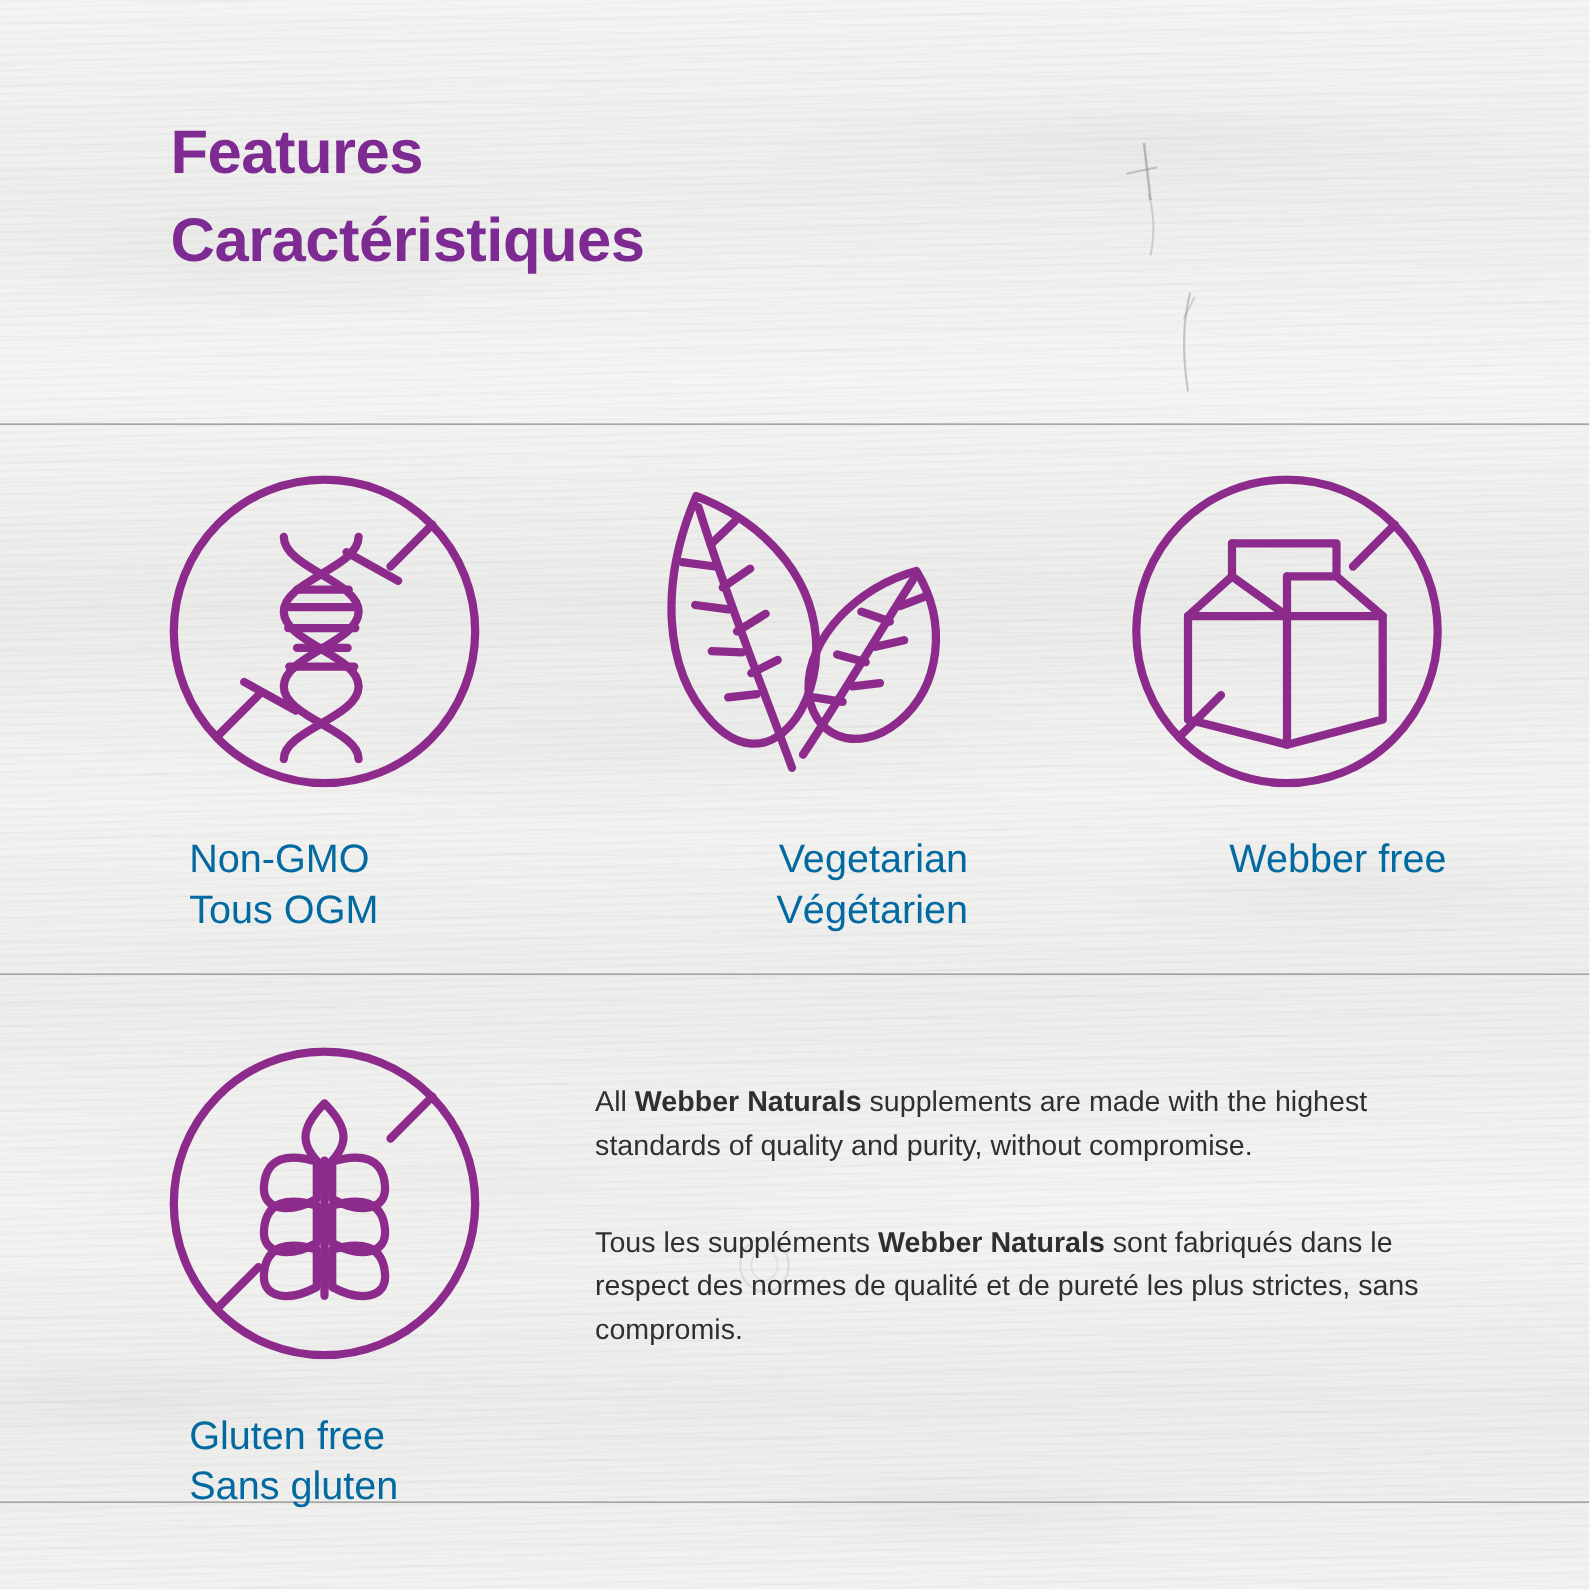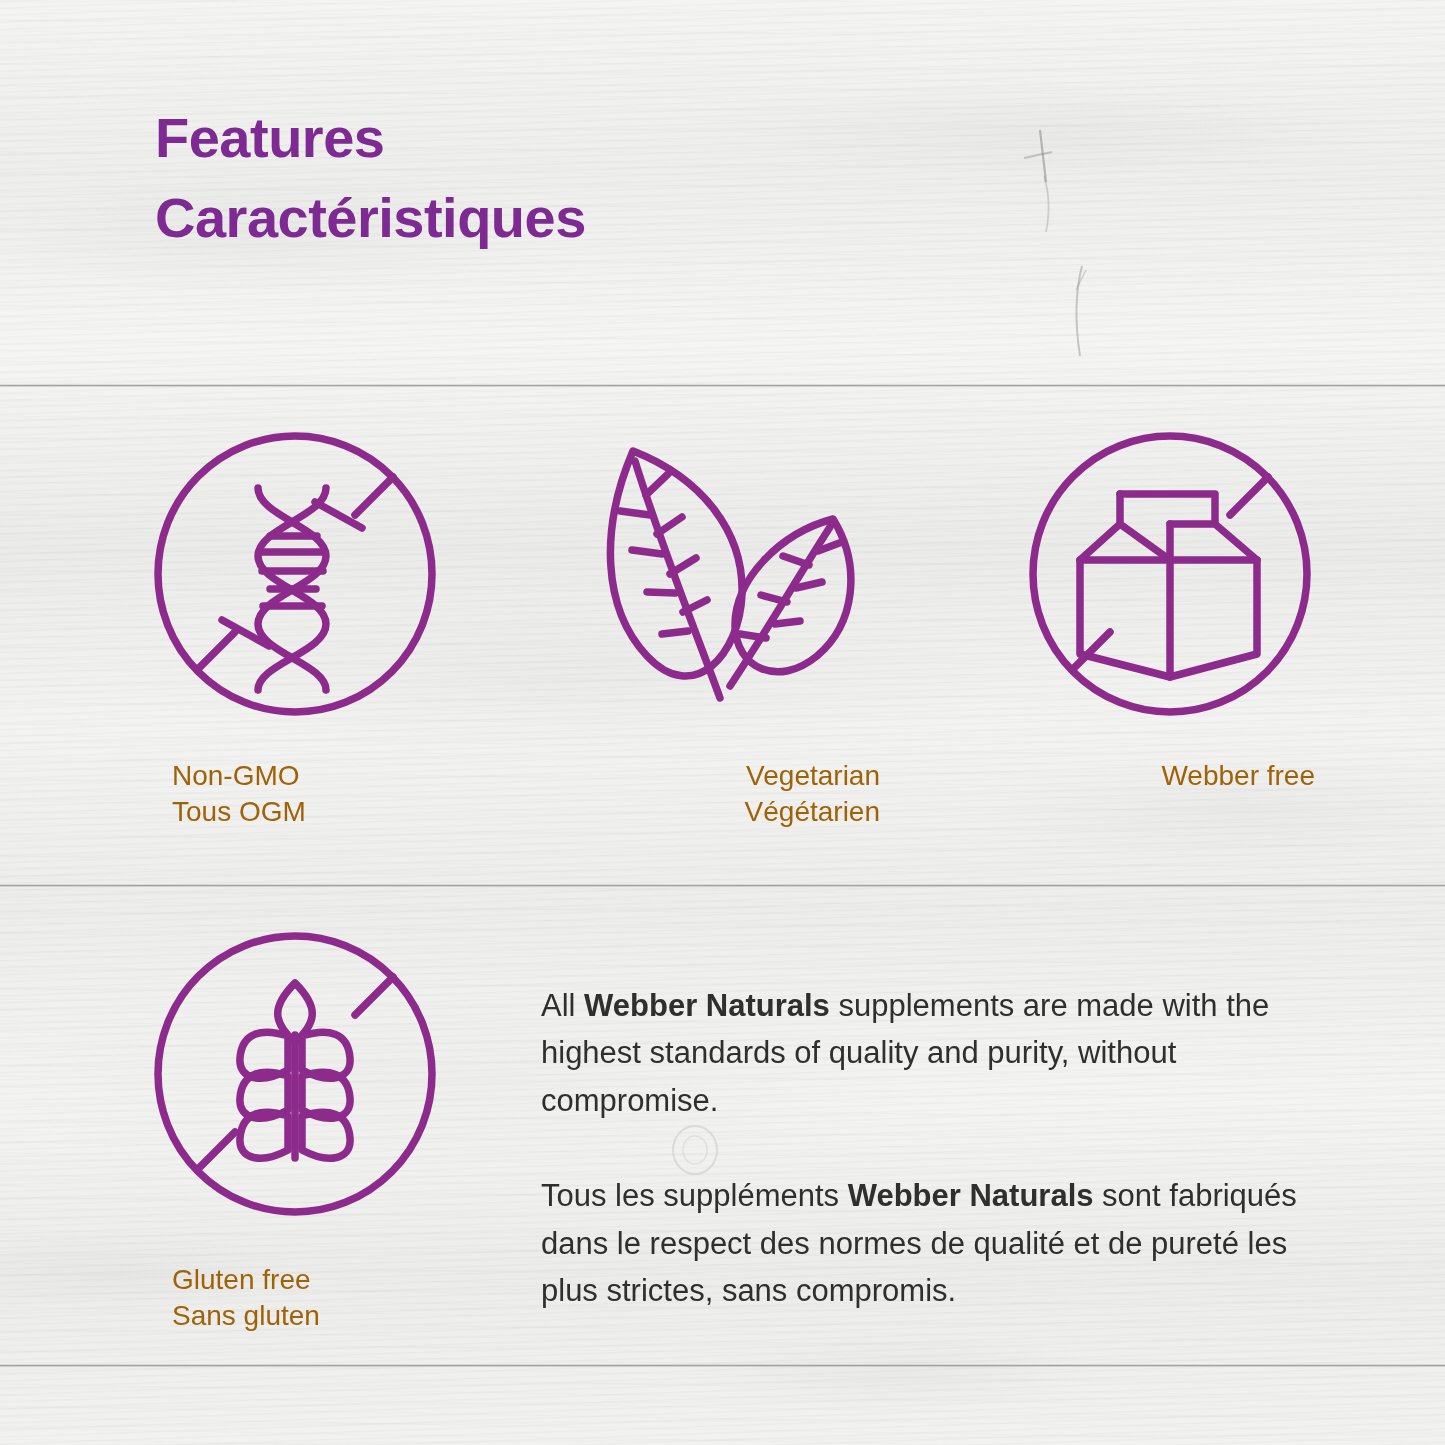--- a/index.html
+++ b/index.html
@@ -93,37 +93,37 @@
   }
   .heading .line { display: block; white-space: nowrap; }
 
   .icon-cell {
     position: absolute;
     text-align: center;
   }
   .icon-art { display: block; }
 
   .icon-label {
-    color: #a16207;
-    font-size: 28px;
+    color: #0369a1;
+    font-size: 36px;
     line-height: 1.28;
     white-space: nowrap;
   }
   .icon-label .l2 { display: block; }
 
   .label-left { text-align: left; }
   .label-center { text-align: right; }
 
   .body-copy {
     position: absolute;
     left: 541px;
     top: 982px;
     width: 790px;
     color: #2f2f2f;
-    font-size: 31px;
+    font-size: 26px;
     line-height: 1.53;
   }
   .body-copy p { margin: 0 0 48px 0; }
   .body-copy p:last-child { margin-bottom: 12px; }
   .body-copy b { font-weight: bold; }
 </style>
 </head>
 <body>
 
 <div id="page">
@@ -243,21 +243,21 @@
           <path d="M55 128 L232 128 L232 222 L145 245 L55 222 Z"></path>
 
           <line x1="145" y1="128" x2="145" y2="245"></line>
         </g>
       </svg>
       <div class="icon-label label-center" style="margin-top:42px; margin-left:0;">
         <span>Webber free</span>
       </div>
     </div>
 
-    <div class="icon-cell" style="left:150px; top:932px; width:290px;">
+    <div class="icon-cell" style="left:150px; top:952px; width:290px;">
       <svg class="icon-art" width="290" height="284" viewBox="0 0 290 284">
         <g fill="none" stroke="#8d2b8c" stroke-width="7.5" stroke-linecap="round" stroke-linejoin="round">
 
           <ellipse cx="145" cy="142" rx="137" ry="138"></ellipse>
 
           <line x1="243" y1="45" x2="205" y2="83"></line>
 
           <line x1="85" y1="200" x2="47" y2="238"></line>
 
           <line x1="145" y1="103" x2="145" y2="226"></line>

